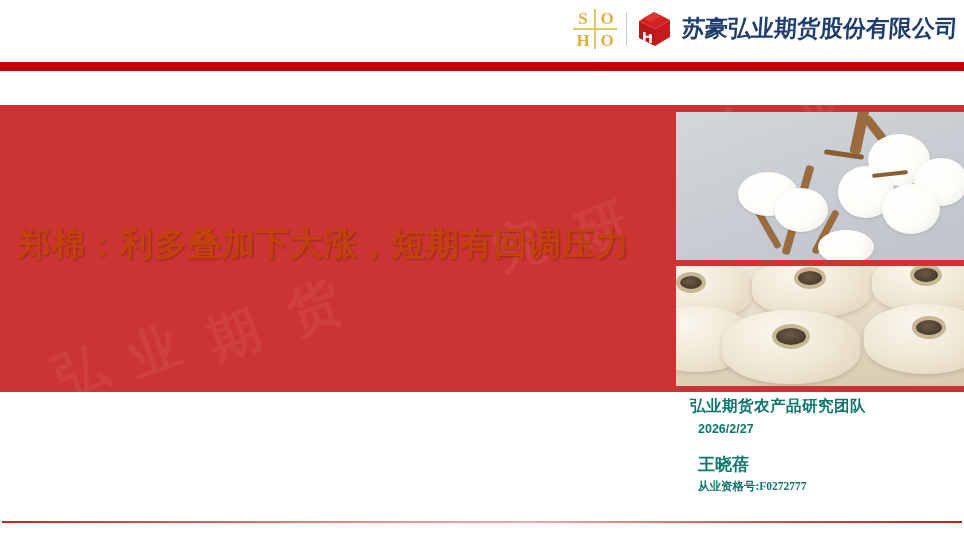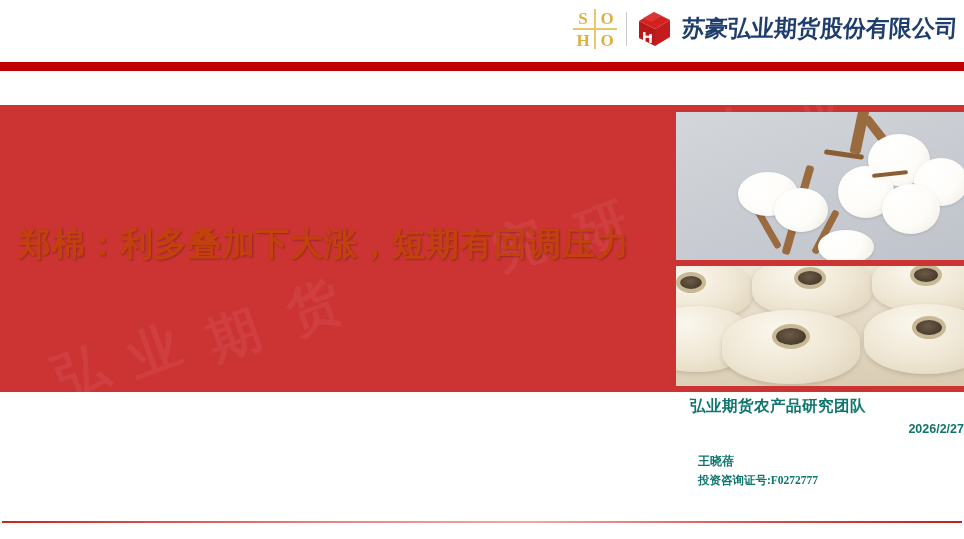--- a/index.html
+++ b/index.html
@@ -145,24 +145,23 @@
     color:#0f766e;
     font-family:"Liberation Serif", serif;
   }
   .info-team {
     font-size:15.5px; font-weight:bold; letter-spacing:0.5px;
     white-space:nowrap;
   }
   .info-date {
     font-size:12.5px; font-weight:bold; margin-top:5px; margin-left:8px;
     font-family:"Liberation Sans", sans-serif;
-    text-align:right;
   }
   .info-author {
-    font-size:12px; font-weight:bold; margin-top:17px; margin-left:8px;
+    font-size:17px; font-weight:bold; margin-top:17px; margin-left:8px;
   }
   .info-line {
     font-size:11.5px; font-weight:bold; margin-top:3px; margin-left:8px;
     white-space:nowrap;
   }
 
   
   .bottom-rule {
     position:absolute; left:2px; top:521px;
     width:960px; height:2px;
@@ -249,18 +248,18 @@
     <div class="spool" style="left:46px; top:44px; width:138px; height:74px;"></div>
     <div class="spool-hole" style="left:100px; top:62px; width:30px; height:17px;"></div>
     <div class="spool" style="left:188px; top:38px; width:124px; height:70px;"></div>
     <div class="spool-hole" style="left:240px; top:54px; width:26px; height:15px;"></div>
   </div>
 
   <div class="info-block">
     <div class="info-team">弘业期货农产品研究团队</div>
     <div class="info-date">2026/2/27</div>
     <div class="info-author">王晓蓓</div>
-    <div class="info-line">投资咨询证号:F0272777</div>
+    <div class="info-line">从业资格号:F0272777</div>
   </div>
 
   <div class="bottom-rule"></div>
 
 </div>
 
 </body></html>

